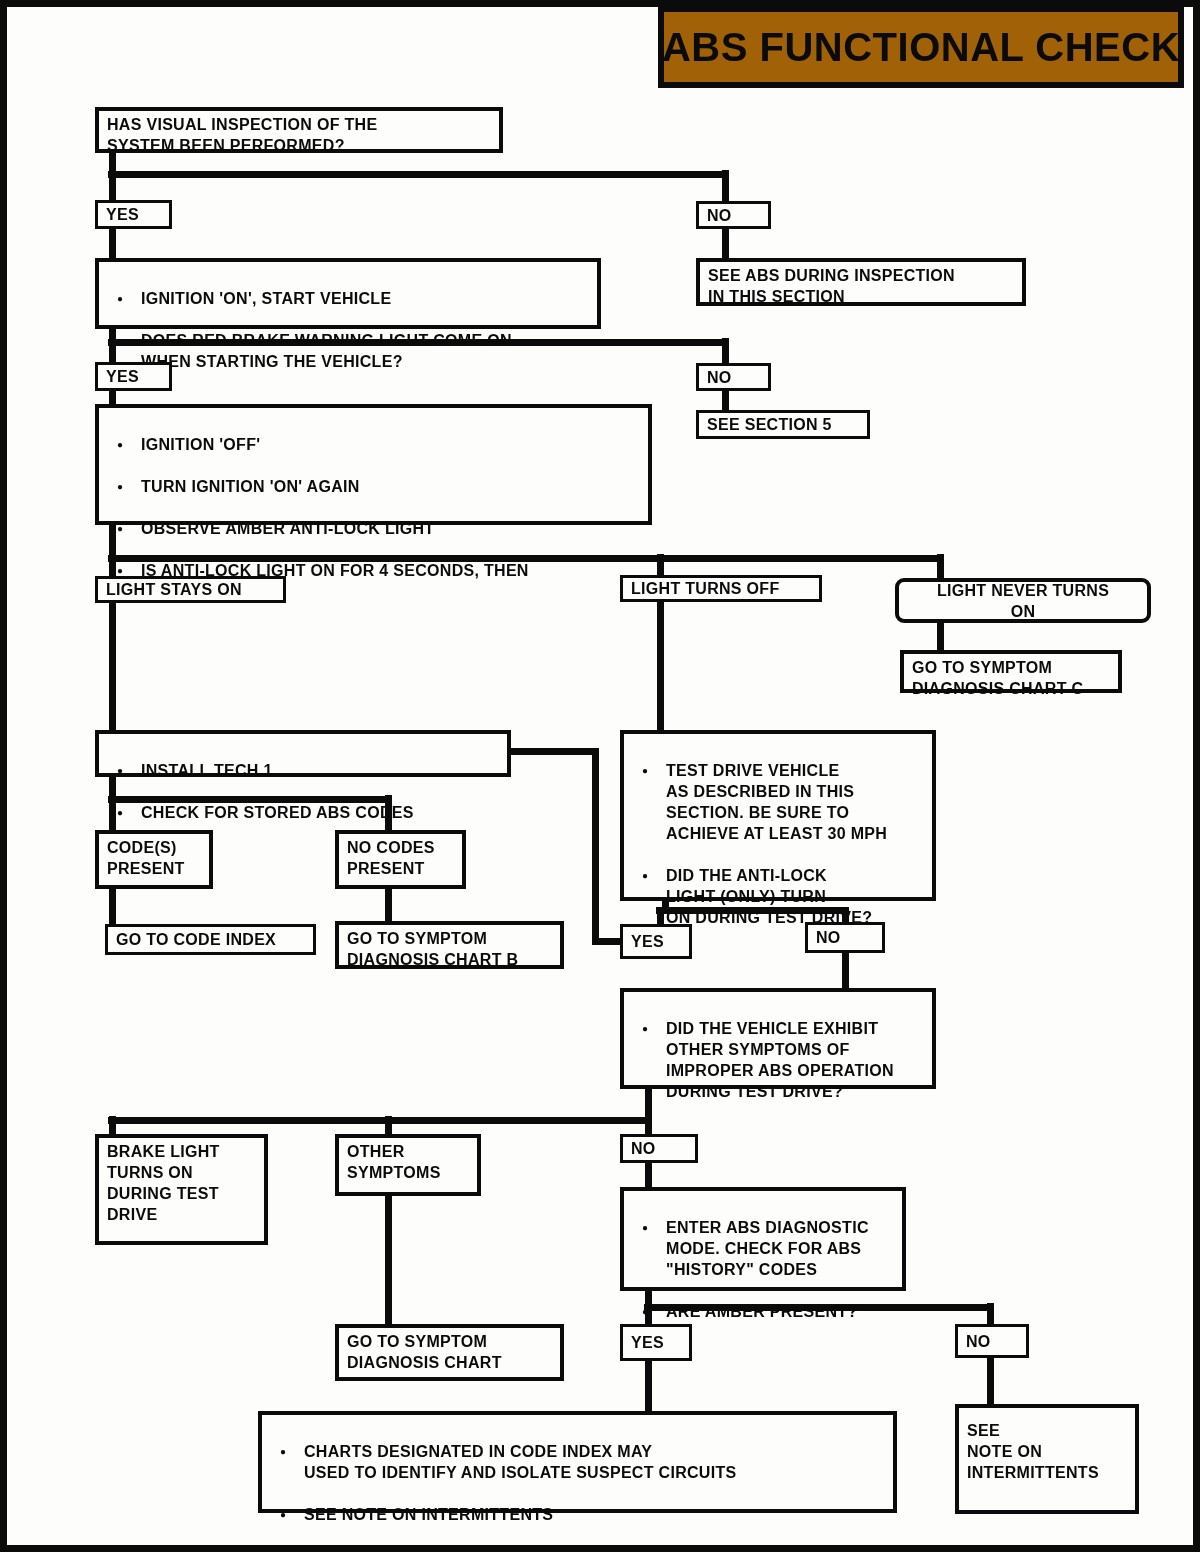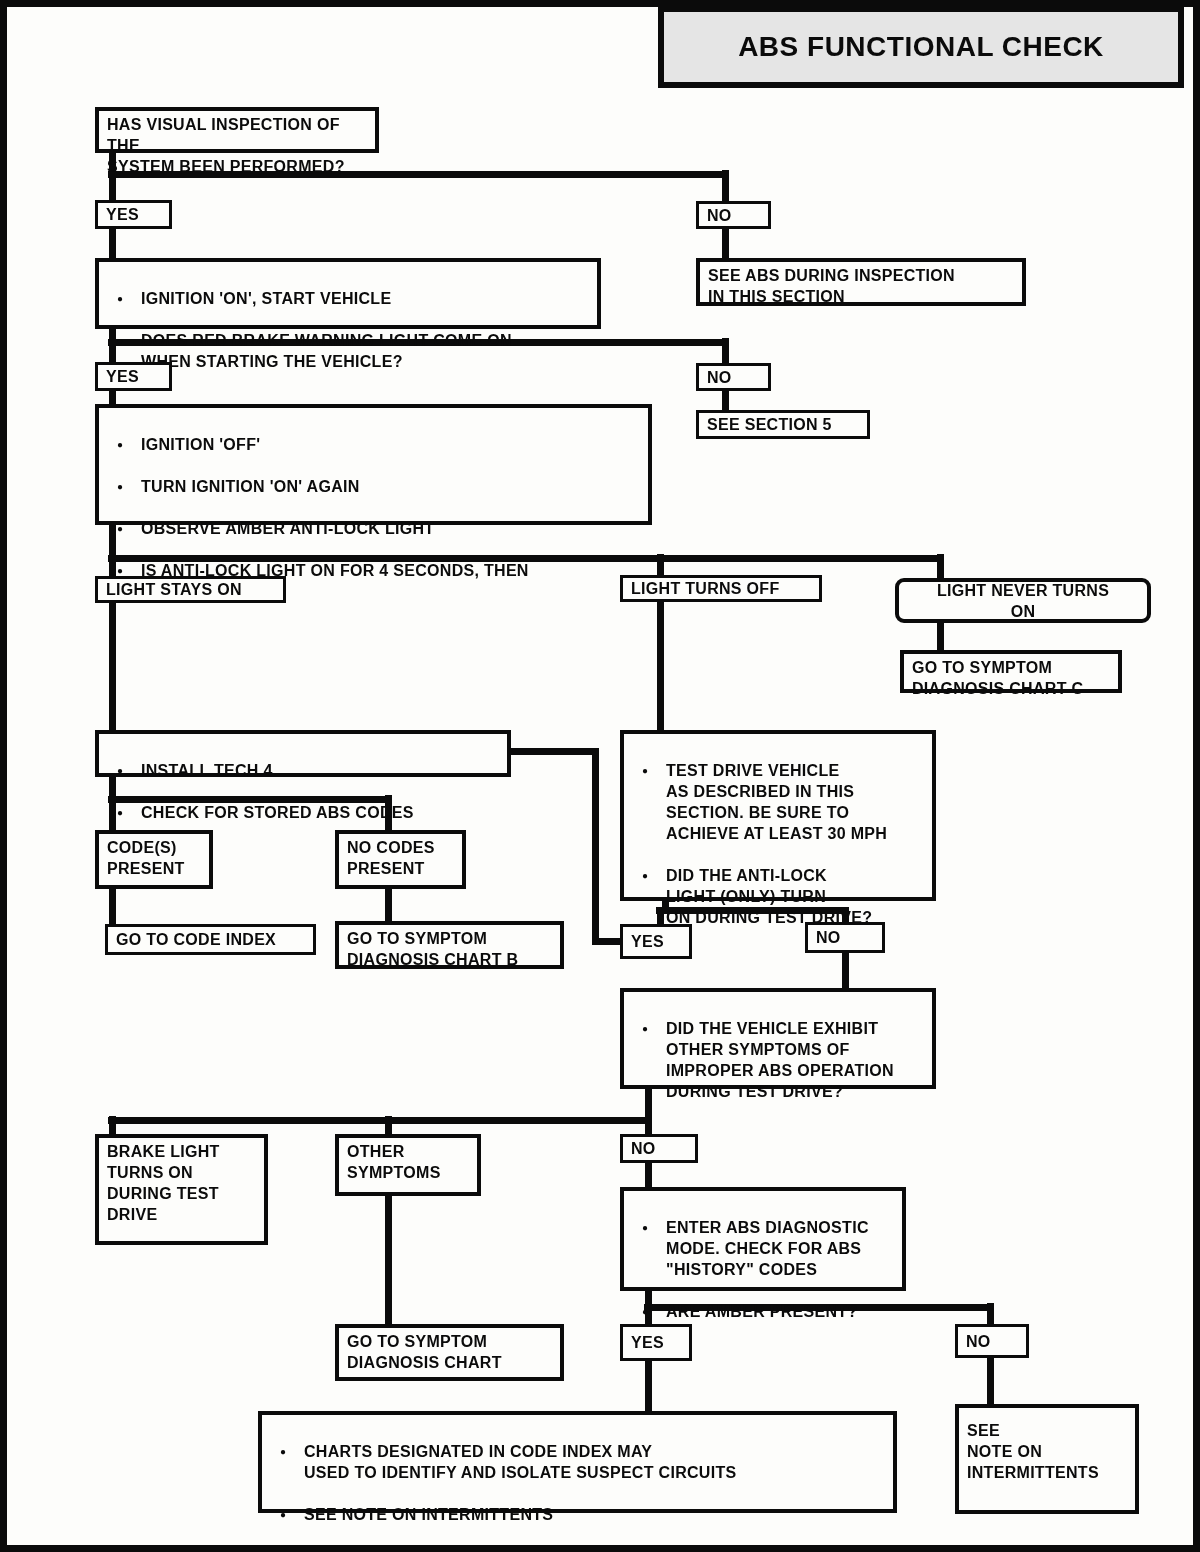--- a/index.html
+++ b/index.html
@@ -21,24 +21,24 @@
     font-weight:bold; font-size:16px; line-height:21px;
     letter-spacing:.3px; white-space:pre-line;
     padding:3px 8px;
   }
   .dbox {
     border-width:3px; padding:2px 8px;
     display:flex; align-items:center;
   }
   .cbox { display:flex; align-items:center; justify-content:center; text-align:center; }
   .title-box {
-    position:absolute; z-index:2; background:#e5e5e5;
+    position:absolute; z-index:2; background:#a16207;
     border:6px solid #0b0b0b;
     display:flex; align-items:center; justify-content:center;
-    font-weight:bold; font-size:28px; letter-spacing:.5px;
+    font-weight:bold; font-size:40px; letter-spacing:.5px;
     white-space:nowrap;
   }
   .bullets { padding:5px 8px 4px 10px; }
   .brow { display:flex; align-items:flex-start; }
   .dot {
     flex:0 0 32px; text-align:left; padding-left:8px;
     font-size:10px; line-height:21px;
   }
   .btxt { flex:1; white-space:pre-line; }
 </style>
@@ -86,21 +86,21 @@
          M388 1192 L388 1328
          M648 1287 L648 1329
          M644 1307 L994 1307
          M990 1303 L990 1328
          M648 1357 L648 1415
          M990 1354 L990 1408"></path>
   </svg>
 
   <div class="title-box" style="left:658px;top:6px;width:526px;height:82px;">ABS FUNCTIONAL CHECK</div>
 
-  <div class="box" style="left:95px;top:107px;width:284px;height:46px;">HAS VISUAL INSPECTION OF THE
+  <div class="box" style="left:95px;top:107px;width:408px;height:46px;">HAS VISUAL INSPECTION OF THE
 SYSTEM  BEEN PERFORMED?</div>
 
   <div class="box dbox" style="left:95px;top:200px;width:77px;height:29px;">YES</div>
   <div class="box dbox" style="left:696px;top:201px;width:75px;height:28px;">NO</div>
 
   <div class="box" style="left:696px;top:258px;width:330px;height:48px;">SEE ABS DURING INSPECTION
 IN THIS SECTION</div>
 
   <div class="box bullets" style="left:95px;top:258px;width:506px;height:71px;">
     <div class="brow"><span class="dot">●</span><span class="btxt">IGNITION 'ON', START VEHICLE</span></div>
@@ -123,21 +123,21 @@
 
   <div class="box dbox" style="left:95px;top:576px;width:191px;height:27px;">LIGHT STAYS ON</div>
   <div class="box dbox" style="left:620px;top:575px;width:202px;height:27px;">LIGHT TURNS OFF</div>
   <div class="box cbox" style="left:895px;top:578px;width:256px;height:45px;border-radius:9px;">LIGHT NEVER TURNS
 ON</div>
 
   <div class="box" style="left:900px;top:650px;width:222px;height:43px;">GO TO SYMPTOM
 DIAGNOSIS CHART C</div>
 
   <div class="box bullets" style="left:95px;top:730px;width:416px;height:47px;">
-    <div class="brow"><span class="dot">●</span><span class="btxt">INSTALL TECH 4</span></div>
+    <div class="brow"><span class="dot">●</span><span class="btxt">INSTALL TECH 1</span></div>
     <div class="brow"><span class="dot">●</span><span class="btxt">CHECK FOR STORED ABS CODES</span></div>
   </div>
 
   <div class="box" style="left:95px;top:830px;width:118px;height:59px;">CODE(S)
 PRESENT</div>
   <div class="box" style="left:335px;top:830px;width:131px;height:59px;">NO CODES
 PRESENT</div>
 
   <div class="box dbox" style="left:105px;top:924px;width:211px;height:31px;">GO TO CODE INDEX</div>
   <div class="box" style="left:335px;top:921px;width:229px;height:48px;">GO TO SYMPTOM

